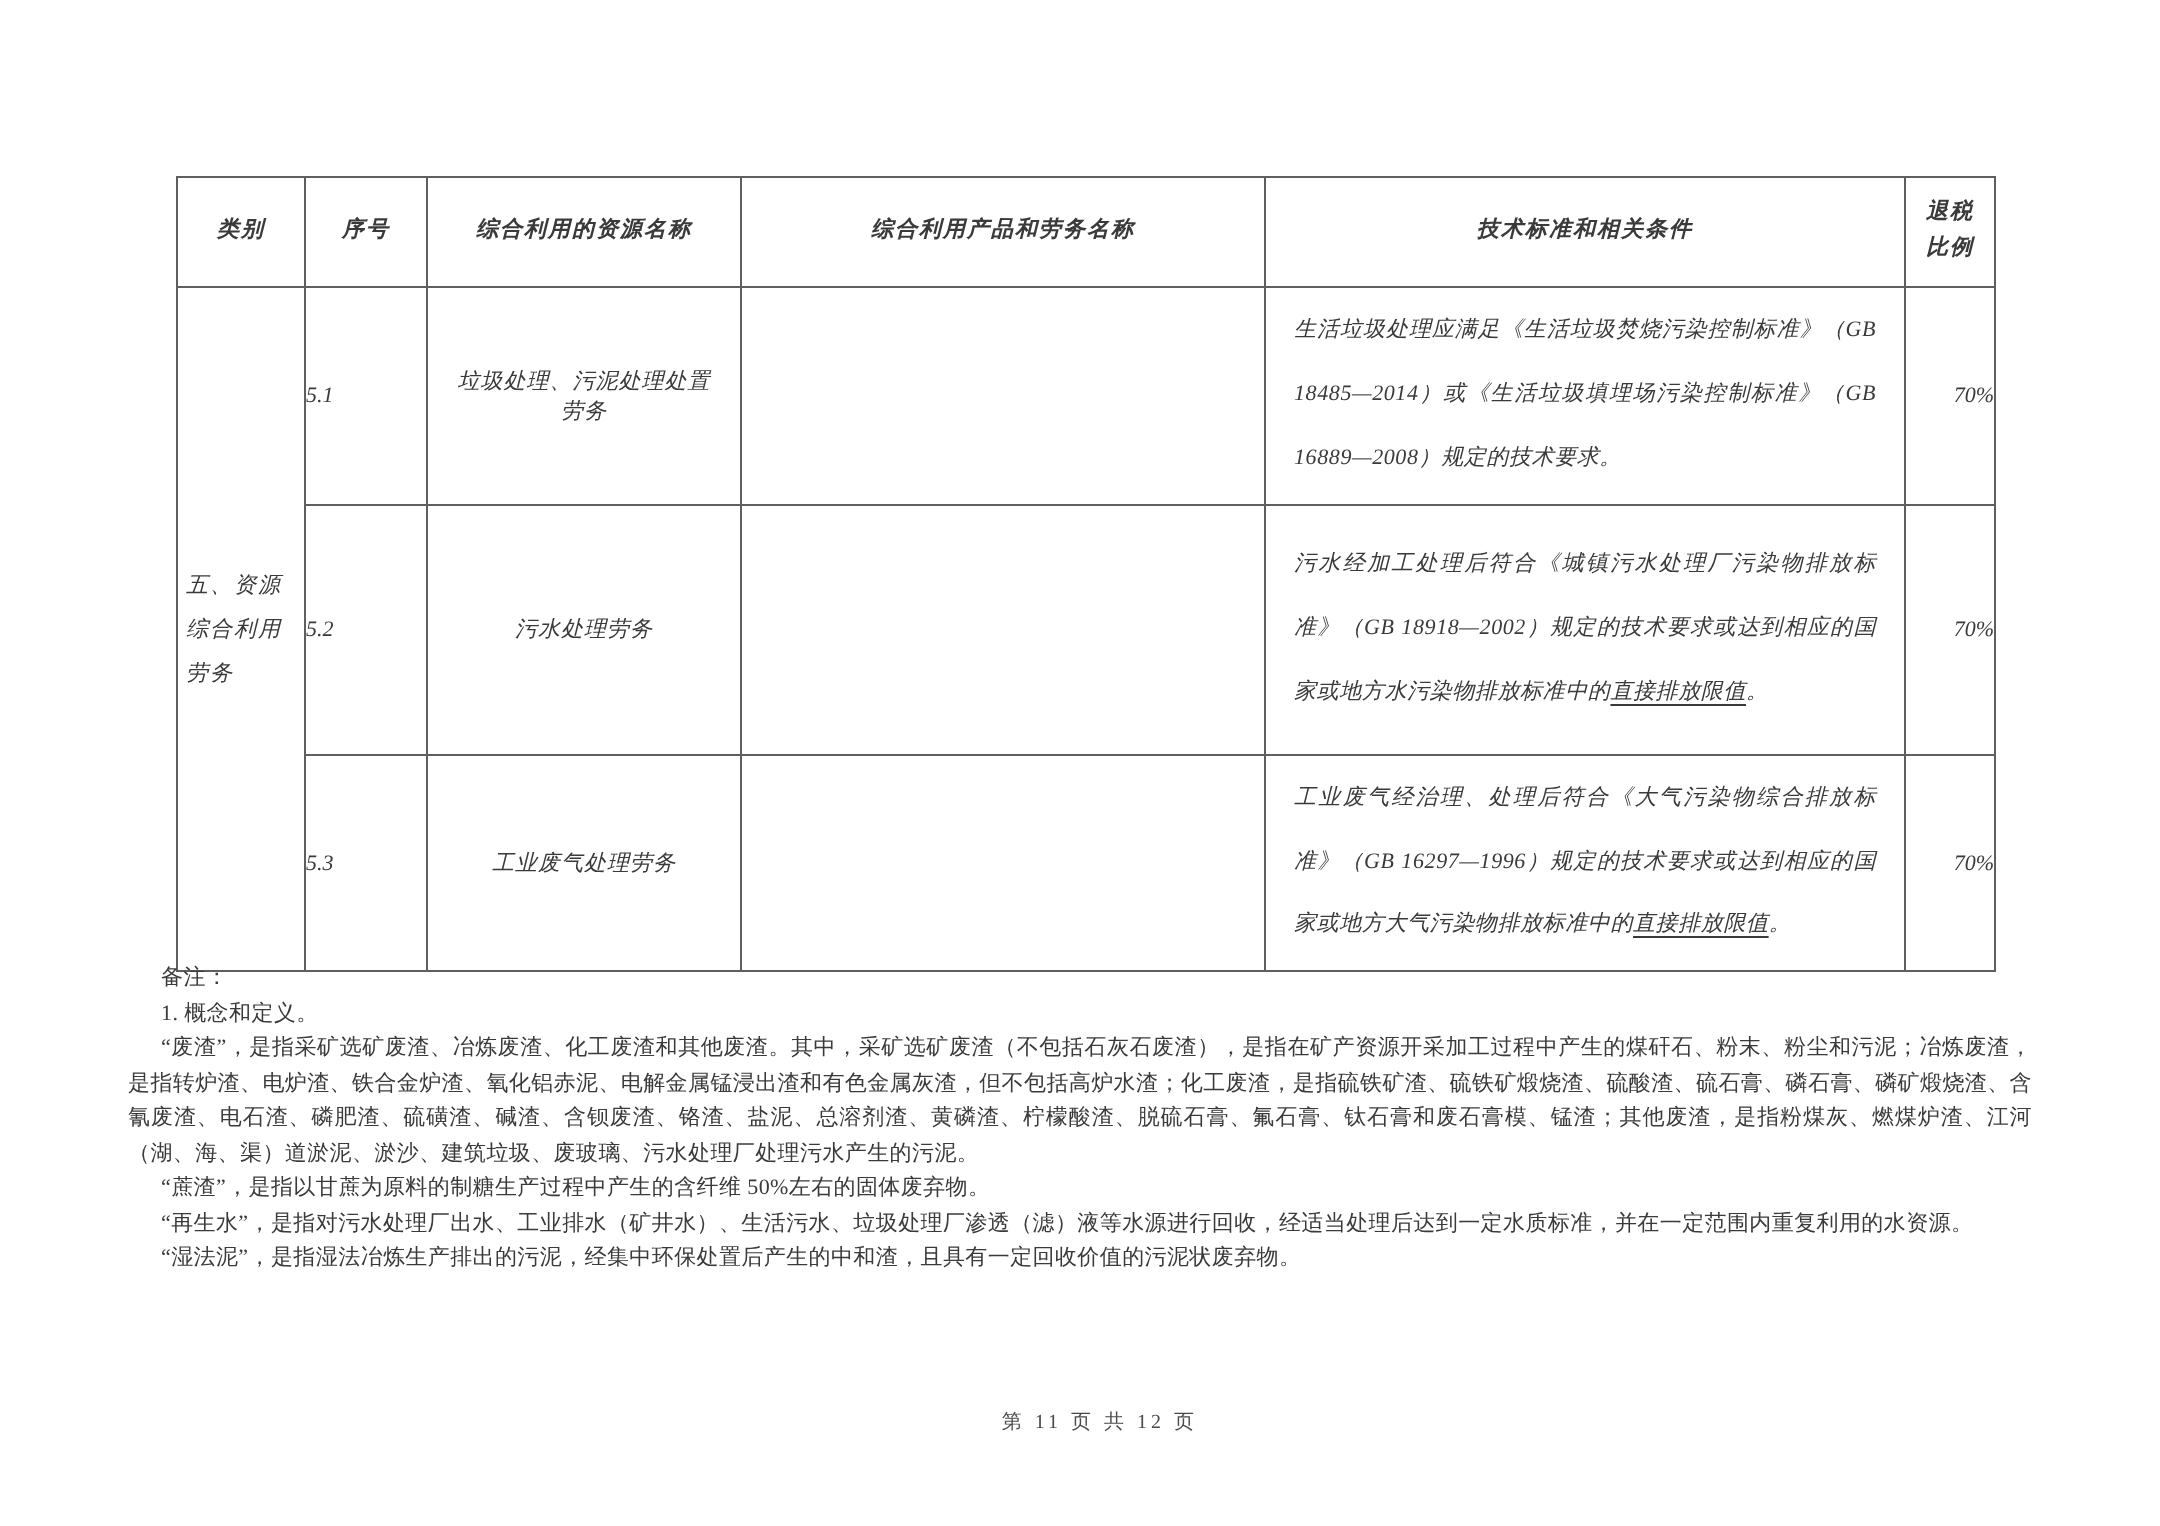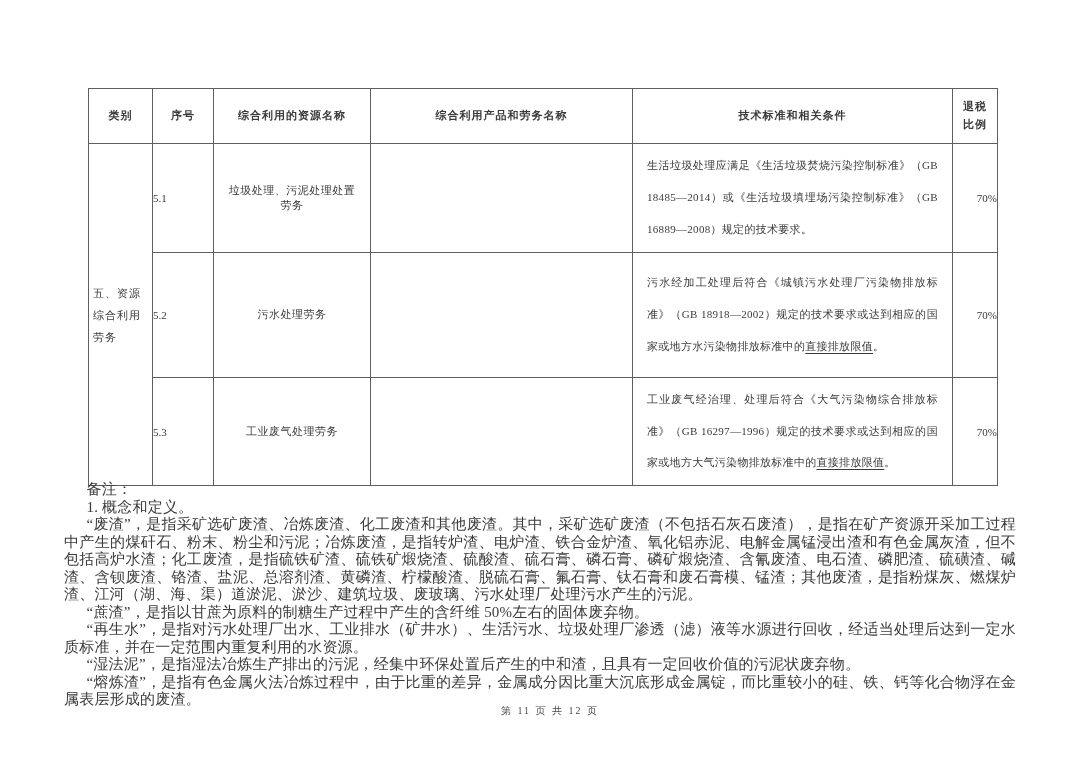--- a/index.html
+++ b/index.html
@@ -16,20 +16,21 @@
   
   table.policy {
     position: absolute;
     left: 88px;
     top: 88px;
     width: 909px;
     border-collapse: collapse;
     table-layout: fixed;
     font-size: 11px;
     color: #3a3a3a;
+    font-style: italic;
   }
   table.policy th, table.policy td {
     border: 1px solid #5f5f5f;
     vertical-align: middle;
     font-weight: normal;
   }
   table.policy thead th {
     height: 55px;
     text-align: center;
     font-weight: bold;
@@ -57,21 +58,21 @@
   tr.row-53 td { height: 87px; }
   .u { text-decoration: underline; text-underline-offset: 3px; }
   .rate-hdr span { display: block; }
 
   
   .notes {
     position: absolute;
     left: 64px;
     top: 481px;
     width: 952px;
-    font-size: 15px;
+    font-size: 11px;
     line-height: 17.5px;
     color: #3a3a3a;
   }
   .notes p {
     text-indent: 1.5em;
     text-align: justify;
     letter-spacing: 0.2px;
   }
 
   
@@ -140,18 +141,17 @@
     </tbody>
   </table>
 
   <div class="notes">
     <p>备注：</p>
     <p>1. 概念和定义。</p>
     <p>“废渣”，是指采矿选矿废渣、冶炼废渣、化工废渣和其他废渣。其中，采矿选矿废渣（不包括石灰石废渣），是指在矿产资源开采加工过程中产生的煤矸石、粉末、粉尘和污泥；冶炼废渣，是指转炉渣、电炉渣、铁合金炉渣、氧化铝赤泥、电解金属锰浸出渣和有色金属灰渣，但不包括高炉水渣；化工废渣，是指硫铁矿渣、硫铁矿煅烧渣、硫酸渣、硫石膏、磷石膏、磷矿煅烧渣、含氰废渣、电石渣、磷肥渣、硫磺渣、碱渣、含钡废渣、铬渣、盐泥、总溶剂渣、黄磷渣、柠檬酸渣、脱硫石膏、氟石膏、钛石膏和废石膏模、锰渣；其他废渣，是指粉煤灰、燃煤炉渣、江河（湖、海、渠）道淤泥、淤沙、建筑垃圾、废玻璃、污水处理厂处理污水产生的污泥。</p>
     <p>“蔗渣”，是指以甘蔗为原料的制糖生产过程中产生的含纤维 50%左右的固体废弃物。</p>
     <p>“再生水”，是指对污水处理厂出水、工业排水（矿井水）、生活污水、垃圾处理厂渗透（滤）液等水源进行回收，经适当处理后达到一定水质标准，并在一定范围内重复利用的水资源。</p>
     <p>“湿法泥”，是指湿法冶炼生产排出的污泥，经集中环保处置后产生的中和渣，且具有一定回收价值的污泥状废弃物。</p>
-    <p>“熔炼渣”，是指有色金属火法冶炼过程中，由于比重的差异，金属成分因比重大沉底形成金属锭，而比重较小的硅、铁、钙等化合物浮在金属表层形成的废渣。</p>
   </div>
 
   <div class="footer">第 11 页 共 12 页</div>
 
 </div>
 
 </body></html>

